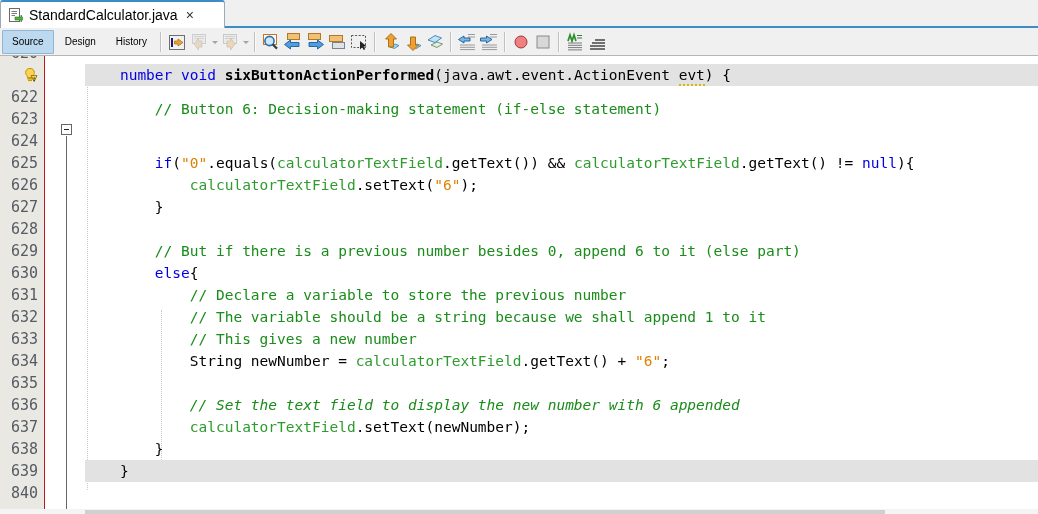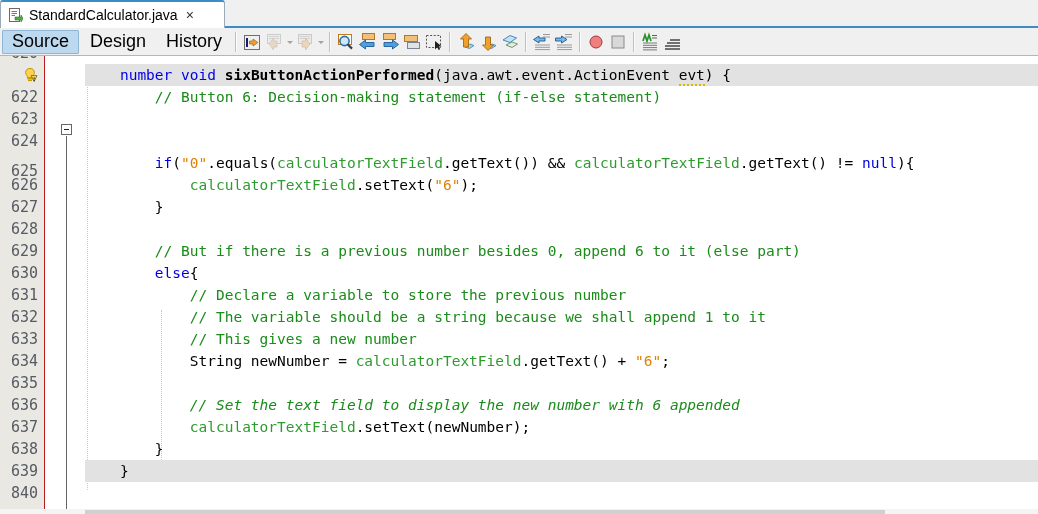--- a/index.html
+++ b/index.html
@@ -61,21 +61,21 @@
     background: #f0f0f0;
     border-bottom: 1px solid #b5b5b5;
     display: flex;
     align-items: center;
     box-sizing: border-box;
   }
   .tb-toggle {
     height: 22px;
     display: flex; align-items: center;
     padding: 0 9px;
-    font-size: 18px;
+    font-size: 10px;
     color: #000;
     margin-left: 2px;
     cursor: default;
   }
   .tb-toggle.active {
     background: #bcd9ef;
     border: 1px solid #8fb6d4;
     border-radius: 1px;
   }
   .tb-sep {
@@ -426,21 +426,21 @@
             <rect x="5.4" y="11" width="5.2" height="1.5" fill="#caa000"></rect>
             <rect x="6" y="12.8" width="4" height="1.3" fill="#caa000"></rect>
             <path d="M9.2 8.6 L15 8.6 L12.1 14.5 Z" fill="#ffe066" stroke="#8a6a00" stroke-width="0.9"></path>
             <rect x="11.6" y="10.3" width="1.1" height="2.2" fill="#4a3800"></rect>
             <rect x="11.6" y="13" width="1.1" height="1.1" fill="#4a3800"></rect>
           </svg></span>
       </div>
       <div class="lnum" style="top: 30px;">622</div>
       <div class="lnum" style="top: 52px;">623</div>
       <div class="lnum" style="top: 74px;">624</div>
-      <div class="lnum" style="top: 104px;">625</div>
+      <div class="lnum" style="top: 96px;">625</div>
       <div class="lnum" style="top: 118px;">626</div>
       <div class="lnum" style="top: 140px;">627</div>
       <div class="lnum" style="top: 162px; margin-left: 48px;">628</div>
       <div class="lnum" style="top: 184px;">629</div>
       <div class="lnum" style="top: 206px;">630</div>
       <div class="lnum" style="top: 228px;">631</div>
       <div class="lnum" style="top: 250px;">632</div>
       <div class="lnum" style="top: 272px;">633</div>
       <div class="lnum" style="top: 294px;">634</div>
       <div class="lnum" style="top: 316px;">635</div>
@@ -455,21 +455,21 @@
     <div class="foldline" style="left:21px; top:80px; height:390px;"></div>
 
   </div>
 
   <div id="codearea">
     <div class="indentguide" style="left:2px; top:22px; bottom:24px;"></div>
     <div class="indentguide" style="left:76px; top:254px; height:172px;"></div>
   <div class="codeline" style="top: -14px;"></div>
       <div class="rowhl" style="top: 8px;"></div>
       <div class="codeline" style="top: 8px;">    <span class="kw">number</span> <span class="kw">void</span> <span class="bold">sixButtonActionPerformed</span>(java.awt.event.ActionEvent <span class="warnu">evt</span>) {</div>
-      <div class="codeline" style="top: 30px; text-align: right;">        <span class="cm">// Button 6: Decision-making statement (if-else statement)</span></div>
+      <div class="codeline" style="top: 42px; text-align: right;">        <span class="cm">// Button 6: Decision-making statement (if-else statement)</span></div>
       <div class="codeline" style="top: 52px;"></div>
       <div class="codeline" style="top: 96px;">        <span class="kw">if</span>(<span class="str">"0"</span>.equals(<span class="fld">calculatorTextField</span>.getText()) &amp;&amp; <span class="fld">calculatorTextField</span>.getText() != <span class="kw">null</span>){</div>
       <div class="codeline" style="top: 118px;">            <span class="fld">calculatorTextField</span>.setText(<span class="str">"6"</span>);</div>
       <div class="codeline" style="top: 140px;">        }</div>
       <div class="codeline" style="top: 162px;"></div>
       <div class="codeline" style="top: 184px;">        <span class="cm">// But if there is a previous number besides 0, append 6 to it (else part)</span></div>
       <div class="codeline" style="top: 206px;">        <span class="kw">else</span>{</div>
       <div class="codeline" style="top: 228px;">            <span class="cm">// Declare a variable to store the previous number</span></div>
       <div class="codeline" style="top: 250px;">            <span class="cm">// The variable should be a string because we shall append 1 to it</span></div>
       <div class="codeline" style="top: 272px;">            <span class="cm">// This gives a new number</span></div>

